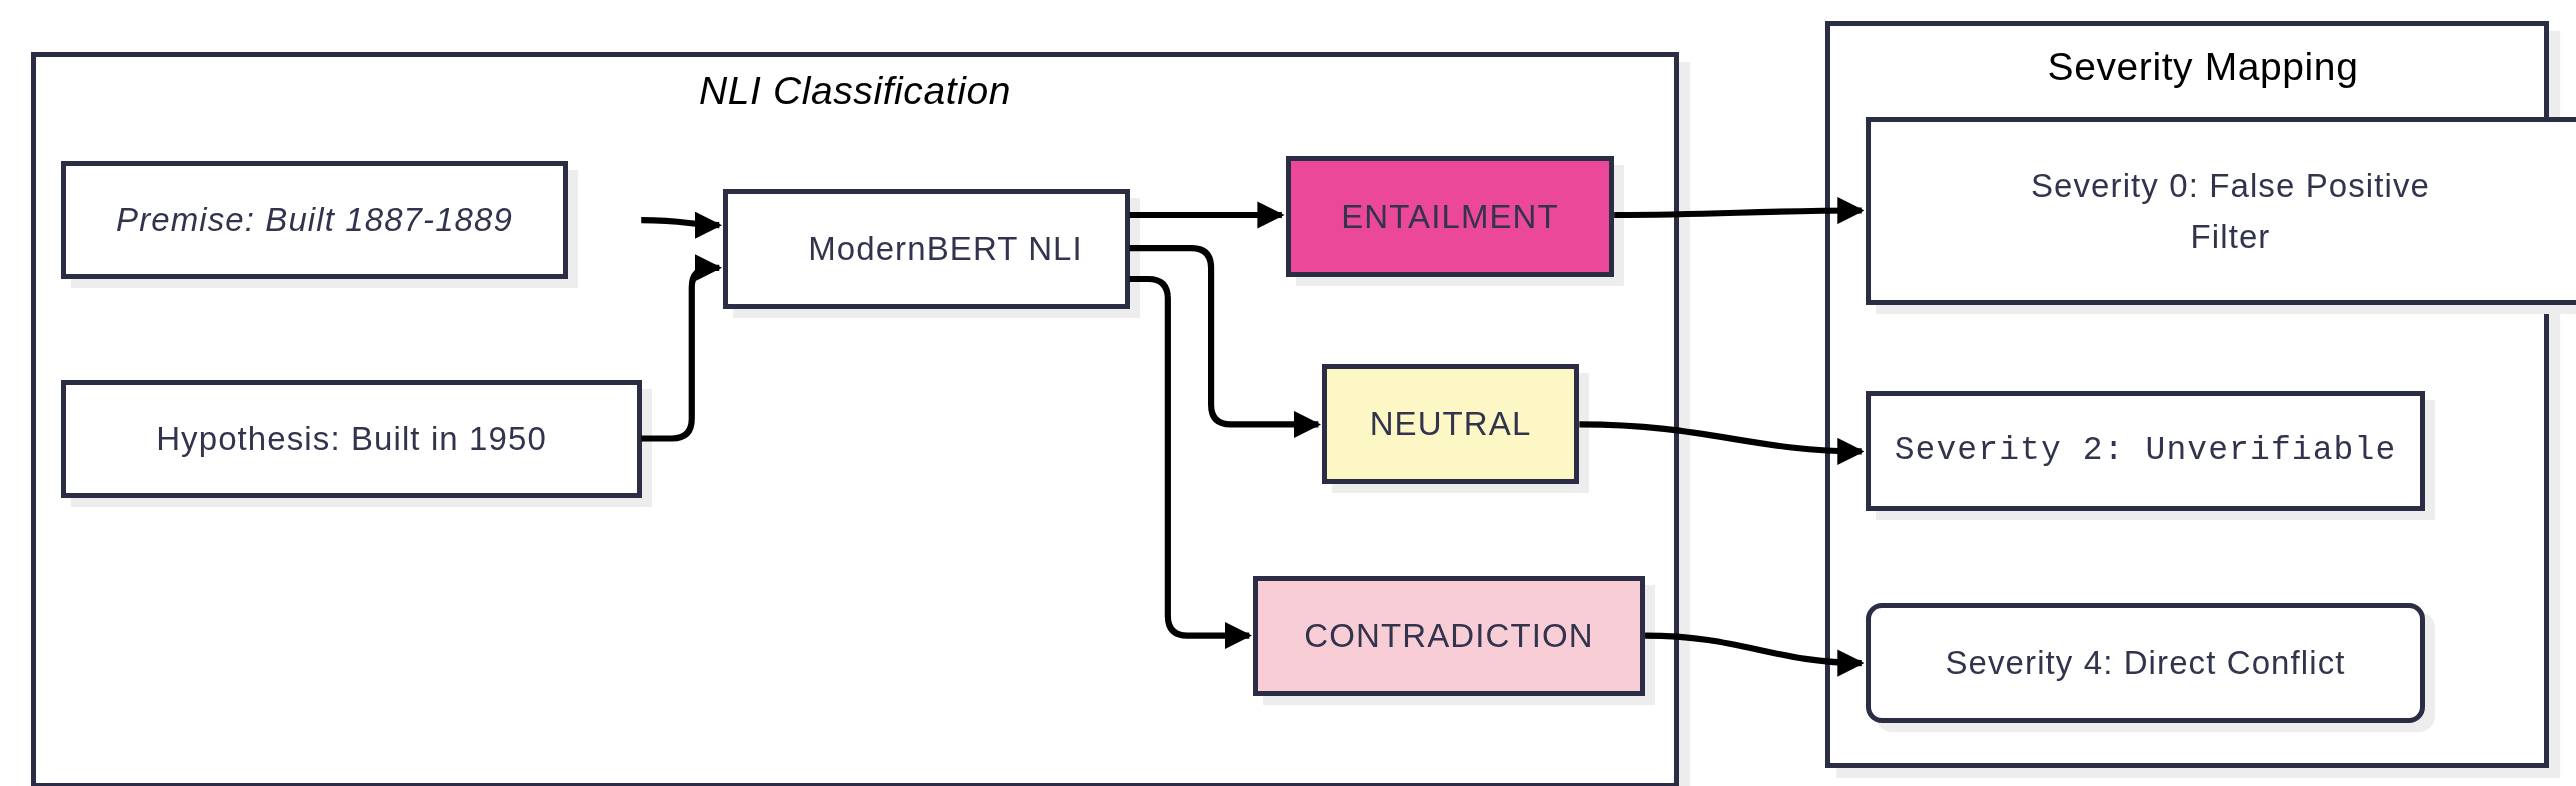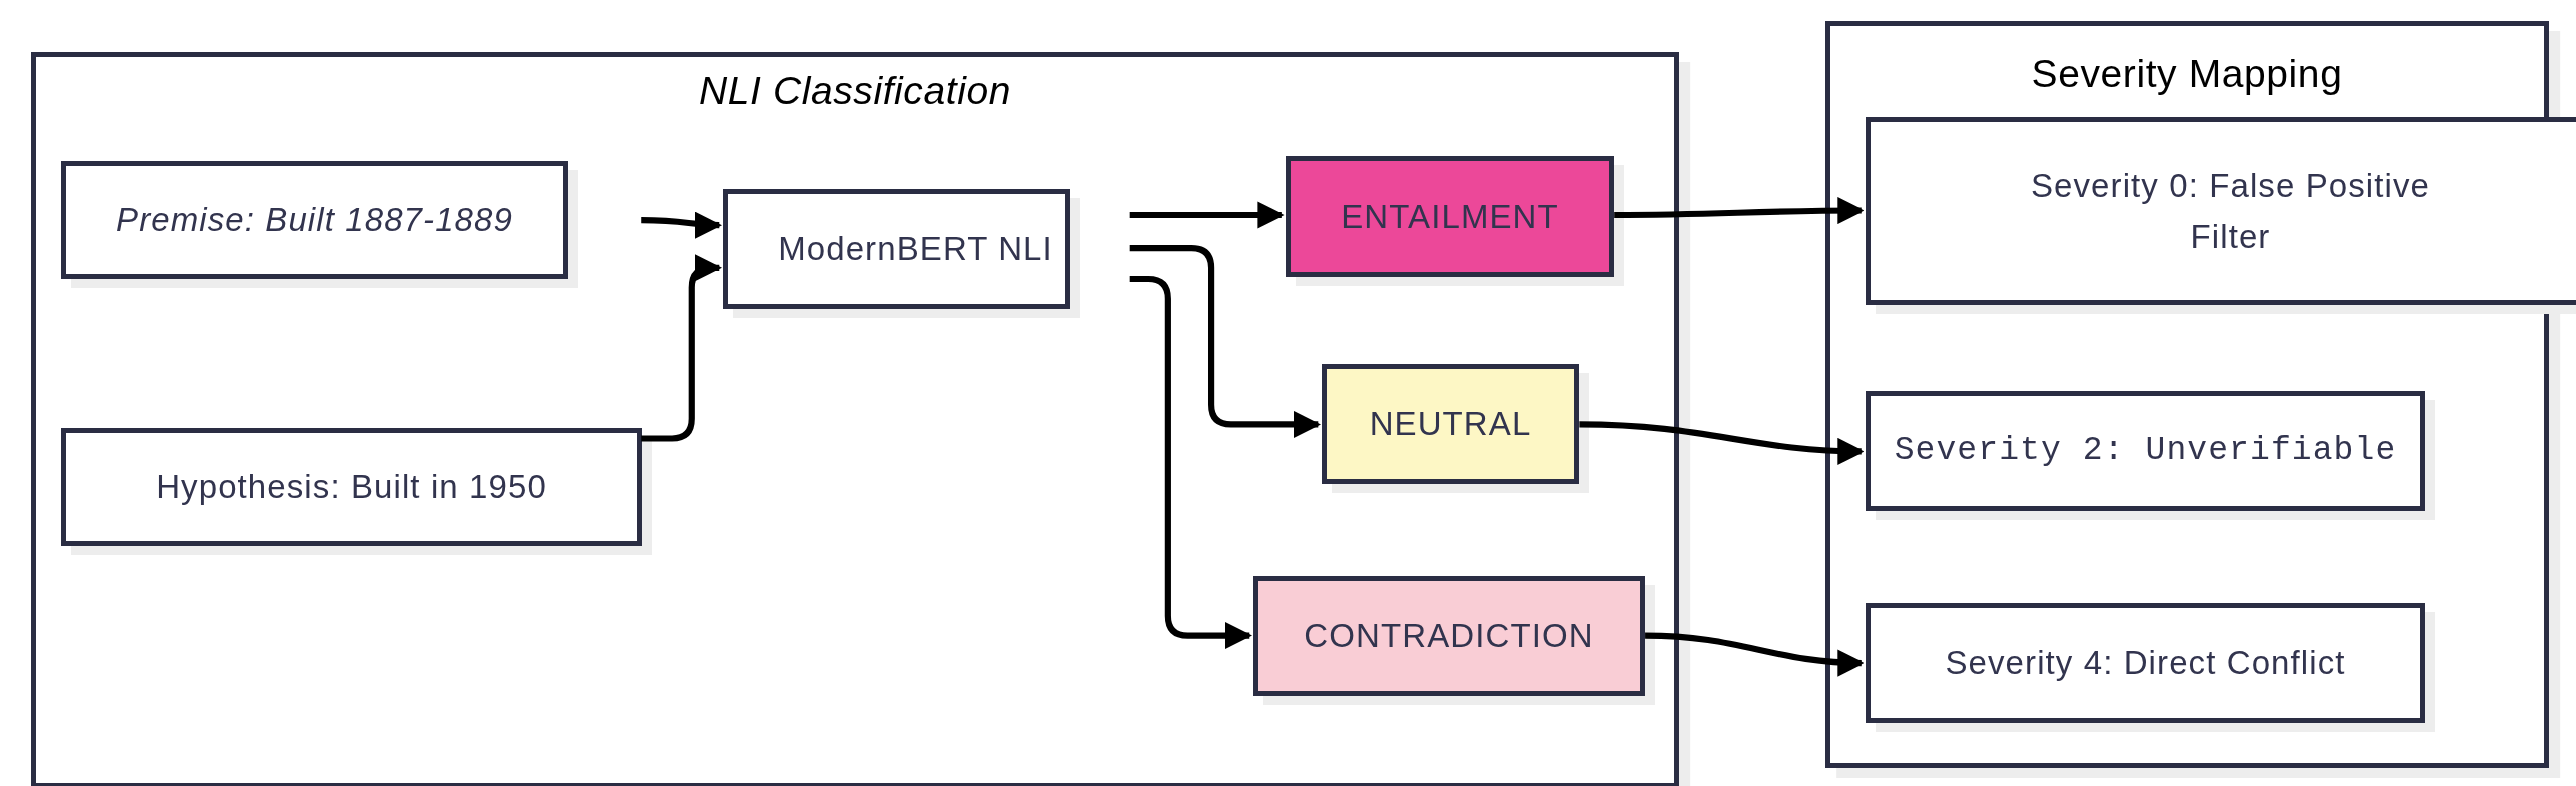--- a/index.html
+++ b/index.html
@@ -65,32 +65,32 @@
 </head>
 <body>
 
 <div class="canvas">
 
   <div class="container" style="left:31px; top:52px; width:1648px; height:736px;font-style:italic;">
     <div class="container-title" style="top:12.4px;">NLI Classification</div>
   </div>
 
   <div class="container" style="left:1825px; top:21px; width:724px; height:747px;">
-    <div class="container-title" style="top:26px;">Severity Mapping</div>
+    <div class="container-title" style="top:19px;margin-left:16px;">Severity Mapping</div>
   </div>
 
   <div class="node" style="left: 61px; top: 161px; width: 507px; height: 118px; background-color: rgb(255, 255, 255); font-style: italic;">
     <span class="label">Premise: Built 1887-1889</span>
   </div>
 
-  <div class="node" style="left: 61px; top: 380px; width: 581px; height: 118px; background-color: rgb(255, 255, 255); margin-top: 48px;">
+  <div class="node" style="left: 61px; top: 380px; width: 581px; height: 118px; background-color: rgb(255, 255, 255);">
     <span class="label">Hypothesis: Built in 1950</span>
   </div>
 
-  <div class="node" style="left: 723px; top: 189px; width: 347px; height: 120px; background-color: rgb(255, 255, 255); padding-left: 38px;">
+  <div class="node" style="left: 723px; top: 189px; width: 407px; height: 120px; background-color: rgb(255, 255, 255); padding-left: 38px;">
     <span class="label">ModernBERT NLI</span>
   </div>
 
   <div class="node" style="left: 1286px; top: 156px; width: 328px; height: 121px; background-color: #ec4899;">
     <span class="label">ENTAILMENT</span>
   </div>
 
   <div class="node" style="left: 1253px; top: 576px; width: 392px; height: 120px; background-color: rgb(249, 205, 213);">
     <span class="label">CONTRADICTION</span>
   </div>
@@ -100,21 +100,21 @@
   </div>
 
   <div class="node" style="left: 1866px; top: 117px; width: 729px; height: 188px; background-color: rgb(255, 255, 255);">
     <span class="label wrap2">Severity 0: False Positive Filter</span>
   </div>
 
   <div class="node" style="left: 1866px; top: 391px; width: 559px; height: 120px; background-color: rgb(255, 255, 255); font-family: Liberation Mono, monospace;">
     <span class="label">Severity 2: Unverifiable</span>
   </div>
 
-  <div class="node" style="left: 1866px; top: 603px; width: 559px; height: 120px; background-color: rgb(255, 255, 255);">
+  <div class="node" style="left: 1866px; top: 603px; width: 559px; height: 120px; background-color: rgb(255, 255, 255); border-radius: 16px;">
     <span class="label">Severity 4: Direct Conflict</span>
   </div>
 
   <svg class="edge-layer" viewBox="0 0 4588 1400" xmlns="http://www.w3.org/2000/svg">
     <defs>
       <marker id="arrow" viewBox="0 0 10 10" refX="9" refY="5" markerWidth="4.4" markerHeight="4.4" orient="auto-start-reverse">
         <path d="M 0 0 L 10 5 L 0 10 z" fill="#000000"></path>
       </marker>
     </defs>
 

